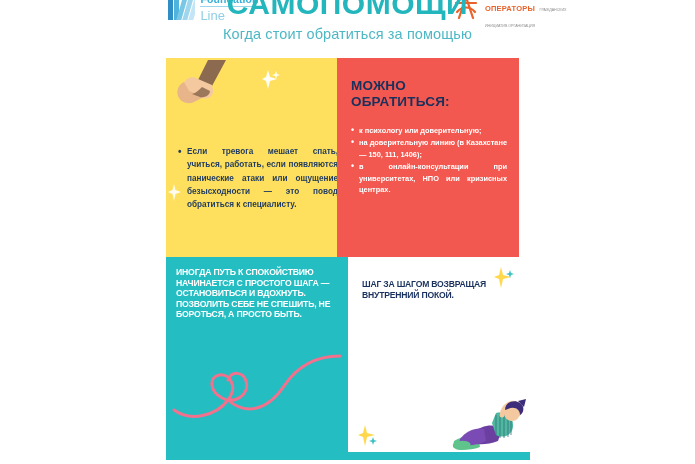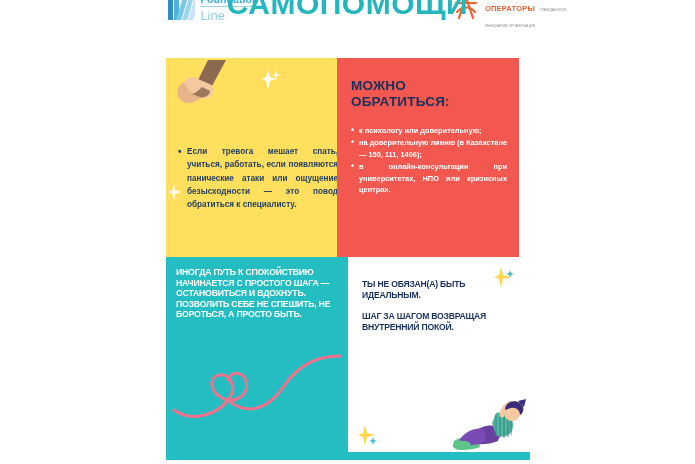--- a/index.html
+++ b/index.html
@@ -177,20 +177,21 @@
         </svg>
       </span>
       <span class="logo-right-text">
         <br>
         <span class="r2">ОПЕРАТОРЫ</span>
         <span class="r3">ГРАЖДАНСКИХ ИНИЦИАТИВ ОРГАНИЗАЦИЯ</span>
       </span>
     </div>
 
     <div class="headline">САМОПОМОЩИ</div>
+    <div class="subhead">Когда стоит обратиться за помощью</div>
   </div>
 
   <div class="grid">
 
     <div class="panel p-yellow">
 
       <span class="hands">
         <svg width="74" height="52" viewBox="0 0 74 52">
           <path d="M36 0 L54 0 L40 26 L26 20 Z" fill="#8B6A4F"></path>
           <path d="M26 19 C22 16, 16 17, 13 21 C10 25, 12 30, 17 32 L30 38 C36 40, 42 36, 41 30 L40 25 Z" fill="#F4C9A0"></path>
@@ -255,21 +256,20 @@
       </span>
 
       <span class="spark" style="left:10px; top:168px;">
         <svg width="20" height="22" viewBox="0 0 20 22">
           <path d="M7 0 L9 8 L17 10 L9 12 L7 21 L5 12 L0 10 L5 8 Z" fill="#FFD84D"></path>
           <path d="M15 12 L16 15 L19 16 L16 17 L15 20 L14 17 L11 16 L14 15 Z" fill="#3FC0C6"></path>
         </svg>
       </span>
 
       <div class="wtext">
-        <p>ТЫ НЕ ОБЯЗАН(А) БЫТЬ ИДЕАЛЬНЫМ.</p>
         <p>ШАГ ЗА ШАГОМ ВОЗВРАЩАЯ ВНУТРЕННИЙ ПОКОЙ.</p>
       </div>
 
       <span class="person">
         <svg width="78" height="56" viewBox="0 0 78 56">
 
           <path d="M4 44 C10 40, 20 38, 28 40 L30 50 C20 54, 8 53, 3 50 Z" fill="#5FC48C"></path>
 
           <path d="M22 36 C32 28, 44 26, 52 32 L48 44 C38 48, 28 48, 22 46 Z" fill="#6B3FA0"></path>
           <path d="M10 42 C16 34, 26 30, 34 32 L36 44 C26 49, 14 49, 9 48 Z" fill="#7B4BB5"></path>

